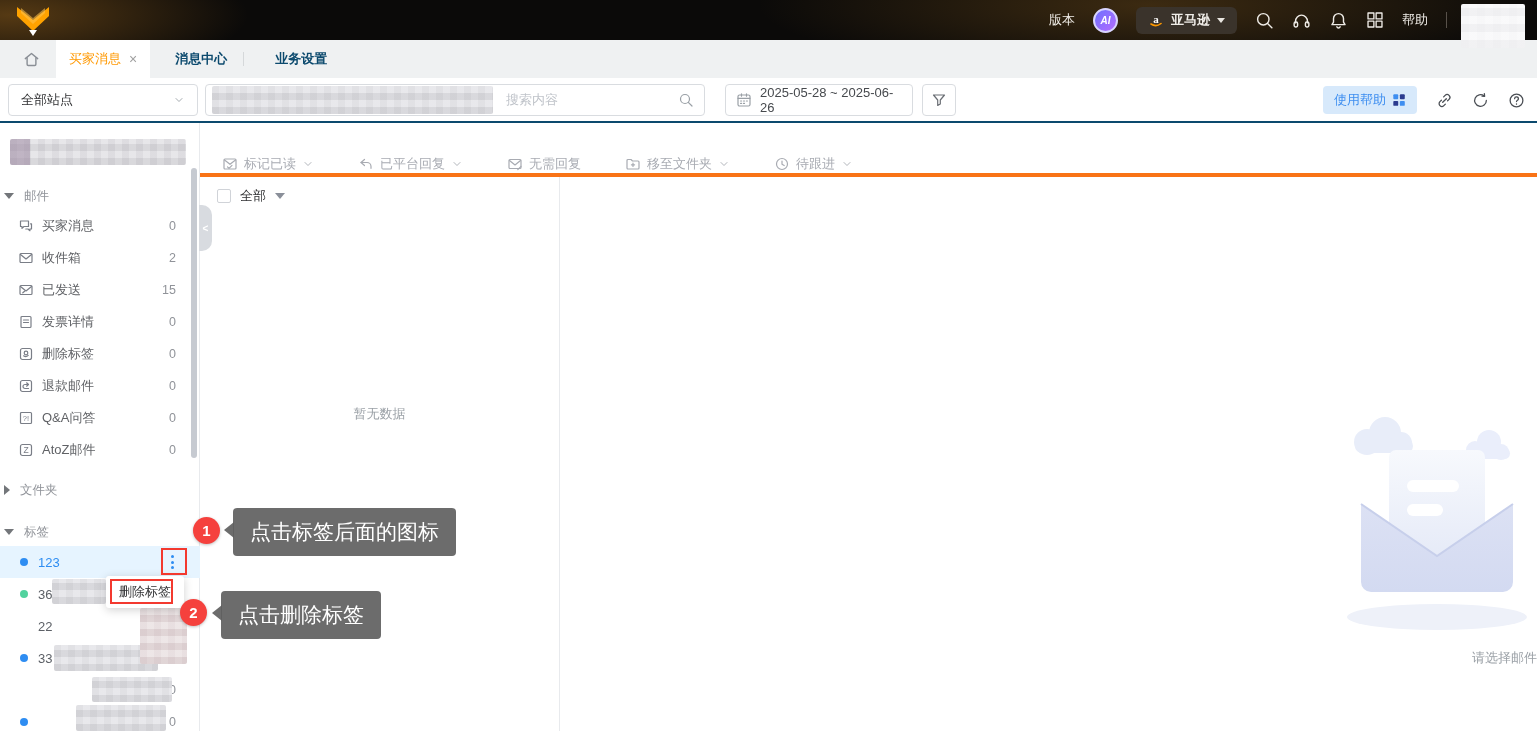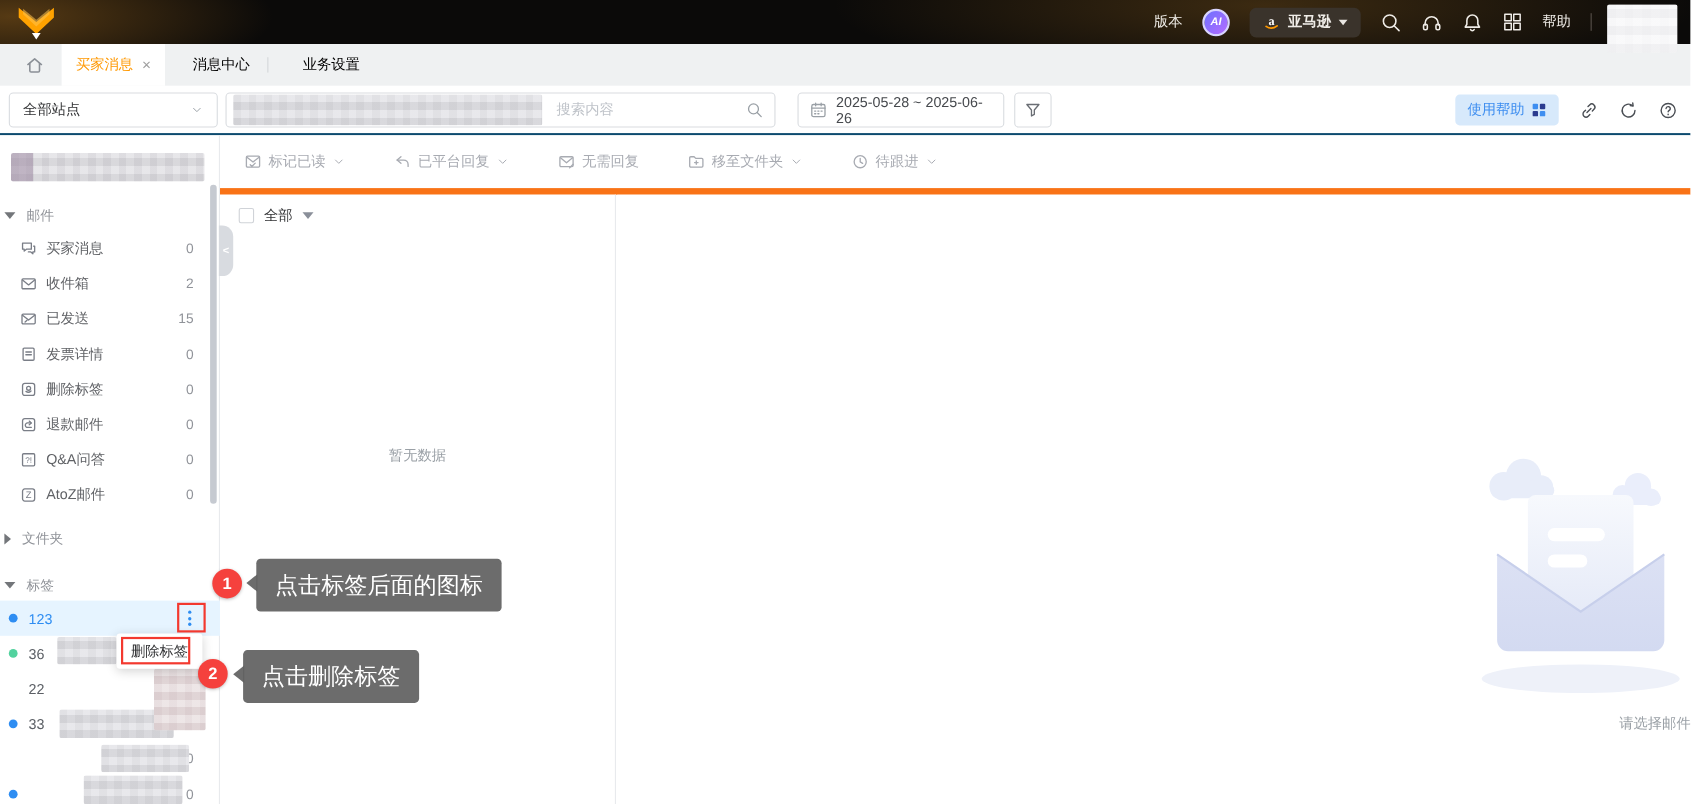--- a/index.html
+++ b/index.html
@@ -27,21 +27,21 @@
   .caret-down { width:0; height:0; border-left:4px solid transparent; border-right:4px solid transparent; border-top:5px solid #e9e6e1; }
   .nav-icon { display:flex; align-items:center; color:#efece7; cursor:pointer; }
   .nav-help { font-size:13px; cursor:pointer; }
   .nav-divider { width:1px; height:16px; background:#58514a; }
 
   
   .tabbar { position:absolute; left:0; top:40px; width:1537px; height:38px; background:#eff1f2; display:flex; align-items:center; }
   .tab-home { margin-left:22px; color:#8a8f96; display:flex; align-items:center; cursor:pointer; }
   .tab-active { margin-left:15px; height:38px; background:#fff; display:flex; align-items:center; gap:8px; padding:0 13px; color:#ff9800; cursor:pointer; }
   .tab-close { color:#a0a0a0; font-size:14px; line-height:1; cursor:pointer; }
-  .tab-plain { margin-left:15px; color:#000000; cursor:pointer; padding:0 10px; }
+  .tab-plain { margin-left:15px; color:#0c4a6e; cursor:pointer; padding:0 10px;font-weight:bold; }
   .tab-sep { width:1px; height:14px; background:#d5d8da; margin:0 6px; }
 
   
   .filterbar { position:absolute; left:0; top:78px; width:1537px; height:45px; background:#fff; border-bottom:2px solid #0c4a6e; }
   .ctrl { position:absolute; top:6px; height:32px; border:1px solid #d9dce0; border-radius:4px; background:#fff; display:flex; align-items:center; }
   .site-select { left:8px; width:190px; padding:0 12px; justify-content:space-between; cursor:pointer; }
   .search-box { left:205px; width:500px; padding:0 10px; cursor:text; }
   .search-ph { position:absolute; left:300px; color:#bfc3c9; }
   .search-glyph { position:absolute; right:10px; color:#9aa0a6; display:flex; }
   .date-box { left:725px; width:188px; padding:0 10px; gap:8px; color:#46494d; cursor:pointer; }
@@ -57,34 +57,34 @@
   .sec-head { display:flex; align-items:center; gap:10px; height:28px; padding-left:4px; color:#909399; font-size:12.5px; cursor:pointer; }
   .tri-down { width:0; height:0; border-left:5px solid transparent; border-right:5px solid transparent; border-top:6px solid #73767a; }
   .tri-right { width:0; height:0; border-top:5px solid transparent; border-bottom:5px solid transparent; border-left:6px solid #73767a; }
   .mail-list { position:absolute; left:0; top:87px; width:200px; }
   .sb-row { position:relative; display:flex; align-items:center; height:32px; padding-left:18px; color:#606266; cursor:pointer; }
   .sb-row .ic { color:#7a7e87; display:flex; margin-right:8px; }
   .sb-count { position:absolute; right:24px; color:#909399; font-size:12.5px; }
   .folder-head { position:absolute; top:353px; width:200px; }
   .tags-head { position:absolute; top:395px; width:200px; }
   .tag-list { position:absolute; left:0; top:423px; width:200px; }
-  .tag-row { position:relative; display:flex; align-items:center; height:32px; padding-left:8px; color:#5c6066; cursor:pointer; }
+  .tag-row { position:relative; display:flex; align-items:center; height:32px; padding-left:20px; color:#5c6066; cursor:pointer; }
   .tag-row.selected { background:#e6f4ff; color:#2e8df2; }
   .tag-dot { width:8px; height:8px; border-radius:50%; margin-right:10px; flex:0 0 8px; }
   .tag-dot.none { background:transparent; }
   .more-dots { position:absolute; right:22px; display:flex; flex-direction:column; gap:2.5px; padding:4px; }
   .more-dots i { width:3px; height:3px; border-radius:50%; background:#2e8df2; }
 
   .collapse-handle { position:absolute; left:199px; top:205px; width:13px; height:46px; background:#d8dbe0;
     border-radius:0 10px 10px 0; color:#fff; display:flex; align-items:center; justify-content:center;
     font-size:10px; font-weight:700; z-index:30; cursor:pointer; }
 
   
-  .toolbar { position:absolute; left:200px; top:123px; width:1337px; height:54px; background:#fff; border-bottom:6px solid #f97316;
-    display:flex; align-items:center; padding-left:22px; gap:44px; }
+  .toolbar { position:absolute; left:200px; top:123px; width:1337px; height:54px; background:#fff; border-bottom:4px solid #f97316;
+    display:flex; align-items:flex-end; padding-left:22px; gap:44px; }
   .tb-action { display:flex; align-items:center; gap:6px; color:#a8abb2; cursor:pointer; }
   .tb-action .ic { display:flex; }
 
   
   .list-panel { position:absolute; left:200px; top:177px; width:360px; height:554px; background:#fff; border-right:1px solid #e8eaed; }
   .selectall-row { position:absolute; left:17px; top:10px; display:flex; align-items:center; gap:9px; }
   .checkbox { width:14px; height:14px; border:1px solid #d0d3d8; border-radius:2px; background:#fff; cursor:pointer; }
   .tri-filled { width:0; height:0; border-left:5px solid transparent; border-right:5px solid transparent; border-top:6px solid #8a8f99; cursor:pointer; }
   .list-empty { position:absolute; left:0; top:228px; width:100%; text-align:center; color:#9aa0a6; }
 

